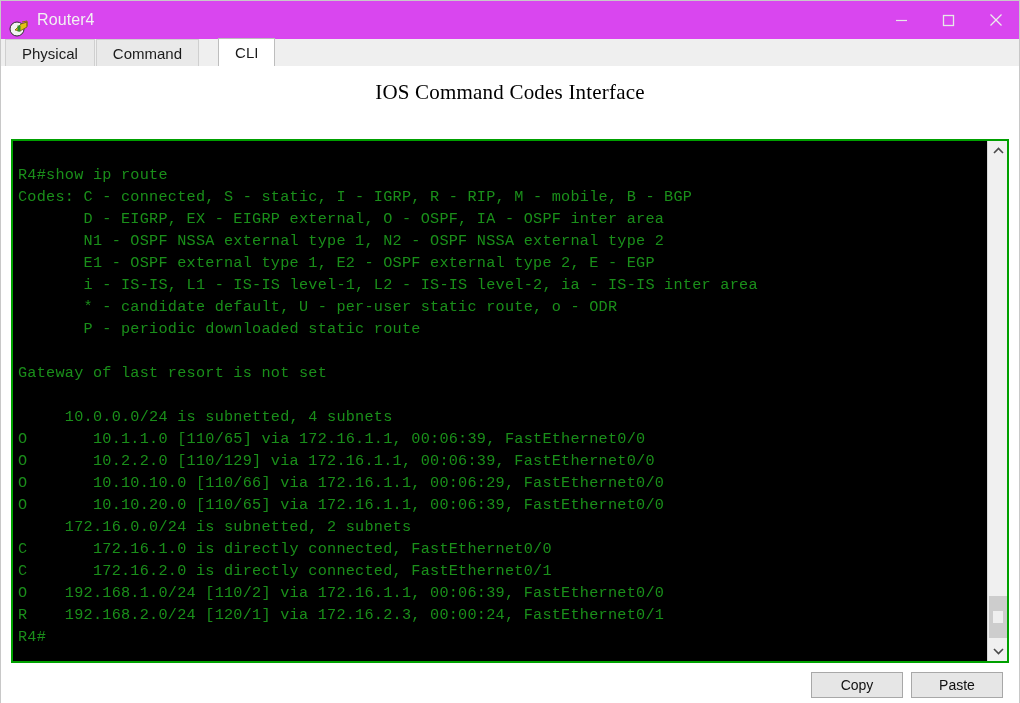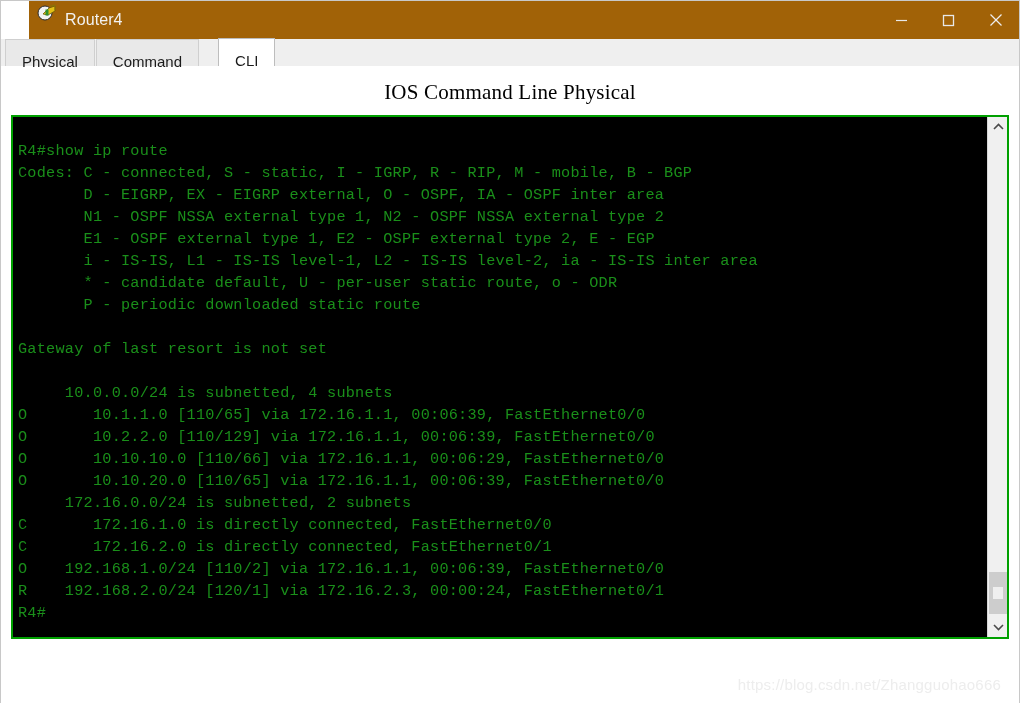--- a/index.html
+++ b/index.html
@@ -24,26 +24,25 @@
     box-sizing: border-box;
     border: 1px solid #c8c8c8;
     display: flex;
     flex-direction: column;
   }
 
   
   #title-bar {
     height: 38px;
     min-height: 38px;
-    background: #a16207;
-    display: flex;
-    align-items: flex-start;
+    background: #d946ef;
+    display: flex;
+    align-items: flex-end;
     position: relative;
     user-select: none;
-    margin-left: 28px;
   }
   #title-bar .app-icon {
     width: 22px;
     height: 22px;
     margin-left: 7px;
     margin-right: 7px;
     position: relative;
     flex: 0 0 auto;
   }
   #title-bar .title-text {
@@ -77,21 +76,21 @@
     background: #efefef;
     display: flex;
     align-items: flex-end;
     border-bottom: 1px solid #ffffff;
     padding-left: 4px;
     box-sizing: border-box;
   }
   .tab {
     height: 27px;
     line-height: 27px;
-    padding: 8px 16px;
+    padding: 0 16px;
     font-size: 15px;
     color: #1b1b1b;
     background: #e9e9e9;
     border-left: 1px solid #cfcfcf;
     border-right: 1px solid #cfcfcf;
     border-top: 1px solid #cfcfcf;
     margin-right: 1px;
     cursor: default;
     font-family: "Liberation Sans", sans-serif;
     box-sizing: border-box;
@@ -131,20 +130,21 @@
   
   #terminal-wrap {
     position: relative;
     border: 2px solid #00a000;
     background: #000000;
     height: 524px;
     min-height: 524px;
     box-sizing: border-box;
     display: flex;
     overflow: hidden;
+    margin-top: 24px;
   }
   #terminal-output {
     flex: 1 1 auto;
     background: #000000;
     color: #1a8f1a;
     font-family: "Liberation Mono", "DejaVu Sans Mono", monospace;
     font-size: 15.2px;
     line-height: 22px;
     white-space: pre;
     padding: 8px 0 0 5px;
@@ -266,21 +266,21 @@
   </div>
 
   <div id="tab-strip">
     <div class="tab">Physical</div>
     <div class="tab">Command</div>
     <div class="tab active">CLI</div>
   </div>
 
   <div id="cli-panel">
 
-    <div id="cli-heading">IOS Command Line Physical</div>
+    <div id="cli-heading">IOS Command Codes Interface</div>
 
     <div id="terminal-wrap">
       <pre id="terminal-output">R4#show ip route
 Codes: C - connected, S - static, I - IGRP, R - RIP, M - mobile, B - BGP
        D - EIGRP, EX - EIGRP external, O - OSPF, IA - OSPF inter area
        N1 - OSPF NSSA external type 1, N2 - OSPF NSSA external type 2
        E1 - OSPF external type 1, E2 - OSPF external type 2, E - EGP
        i - IS-IS, L1 - IS-IS level-1, L2 - IS-IS level-2, ia - IS-IS inter area
        * - candidate default, U - per-user static route, o - ODR
        P - periodic downloaded static route
@@ -310,17 +310,21 @@
         </div>
         <div class="sb-arrow down">
           <svg width="11" height="8" viewBox="0 0 11 8">
             <polyline points="1,2 5.5,6.5 10,2" fill="none" stroke="#4a4a4a" stroke-width="1.6"></polyline>
           </svg>
         </div>
       </div>
     </div>
 
     <div id="bottom-bar">
+      <div id="button-row">
+        <button class="gbtn">Copy</button>
+        <button class="gbtn">Paste</button>
+      </div>
       <div id="watermark">https://blog.csdn.net/Zhangguohao666</div>
     </div>
 
   </div>
 </div>
 
 </body></html>

